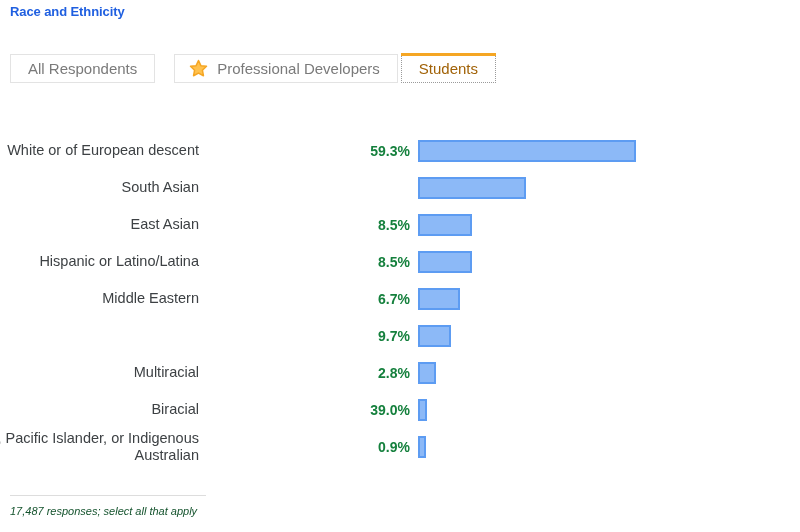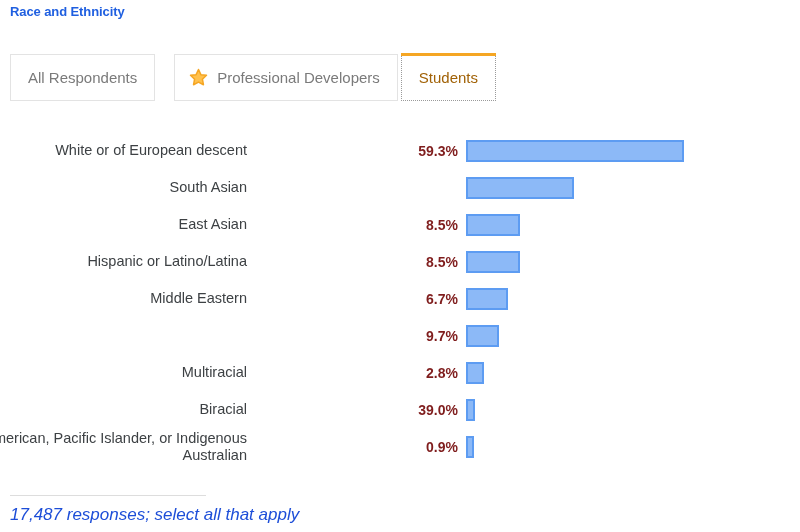--- a/index.html
+++ b/index.html
@@ -42,21 +42,21 @@
     top: 54px;
     height: 47px;
     display: flex;
     align-items: stretch;
   }
   .tab {
     display: flex;
     align-items: center;
     justify-content: center;
     box-sizing: border-box;
-    height: 47px;
+    height: 29px;
     padding: 0 17px;
     background: #ffffff;
     border: 1px solid #e3e3e3;
     border-top: 1px solid #e3e3e3;
     font-size: 15px;
     color: #7a7a7a;
     white-space: nowrap;
     cursor: pointer;
     margin-right: 3px;
     position: relative;
@@ -89,21 +89,20 @@
     flex: 0 0 auto;
     line-height: 0;
   }
 
   
   #chart-area {
     position: absolute;
     left: 0;
     top: 132px;
     width: 644px;
-    padding-left: 48px;
   }
   .bar-row {
     position: relative;
     height: 37px;
   }
   .row-label {
     position: absolute;
     right: 445px;       
     width: 340px;
     top: 0;
@@ -121,21 +120,21 @@
     left: 358px;
     width: 52px;
     top: 0;
     height: 37px;
     display: flex;
     align-items: center;
     justify-content: flex-end;
     text-align: right;
     font-size: 14px;
     font-weight: bold;
-    color: #7f1d1d;
+    color: #15803d;
   }
   .bar-track {
     position: absolute;
     left: 418px;
     top: 0;
     height: 37px;
     right: 8px;
     display: flex;
     align-items: center;
   }
@@ -152,23 +151,23 @@
     left: 10px;
     top: 495px;
     width: 196px;
     height: 1px;
     background: #dddddd;
   }
   #footer-note {
     position: absolute;
     left: 10px;
     top: 505px;
-    font-size: 17px;
+    font-size: 11px;
     font-style: italic;
-    color: #1d4ed8;
+    color: #14532d;
     white-space: nowrap;
   }
 </style>
 </head>
 <body>
 
 <div id="page">
 
   <div id="chart-title">Race and Ethnicity</div>
 

